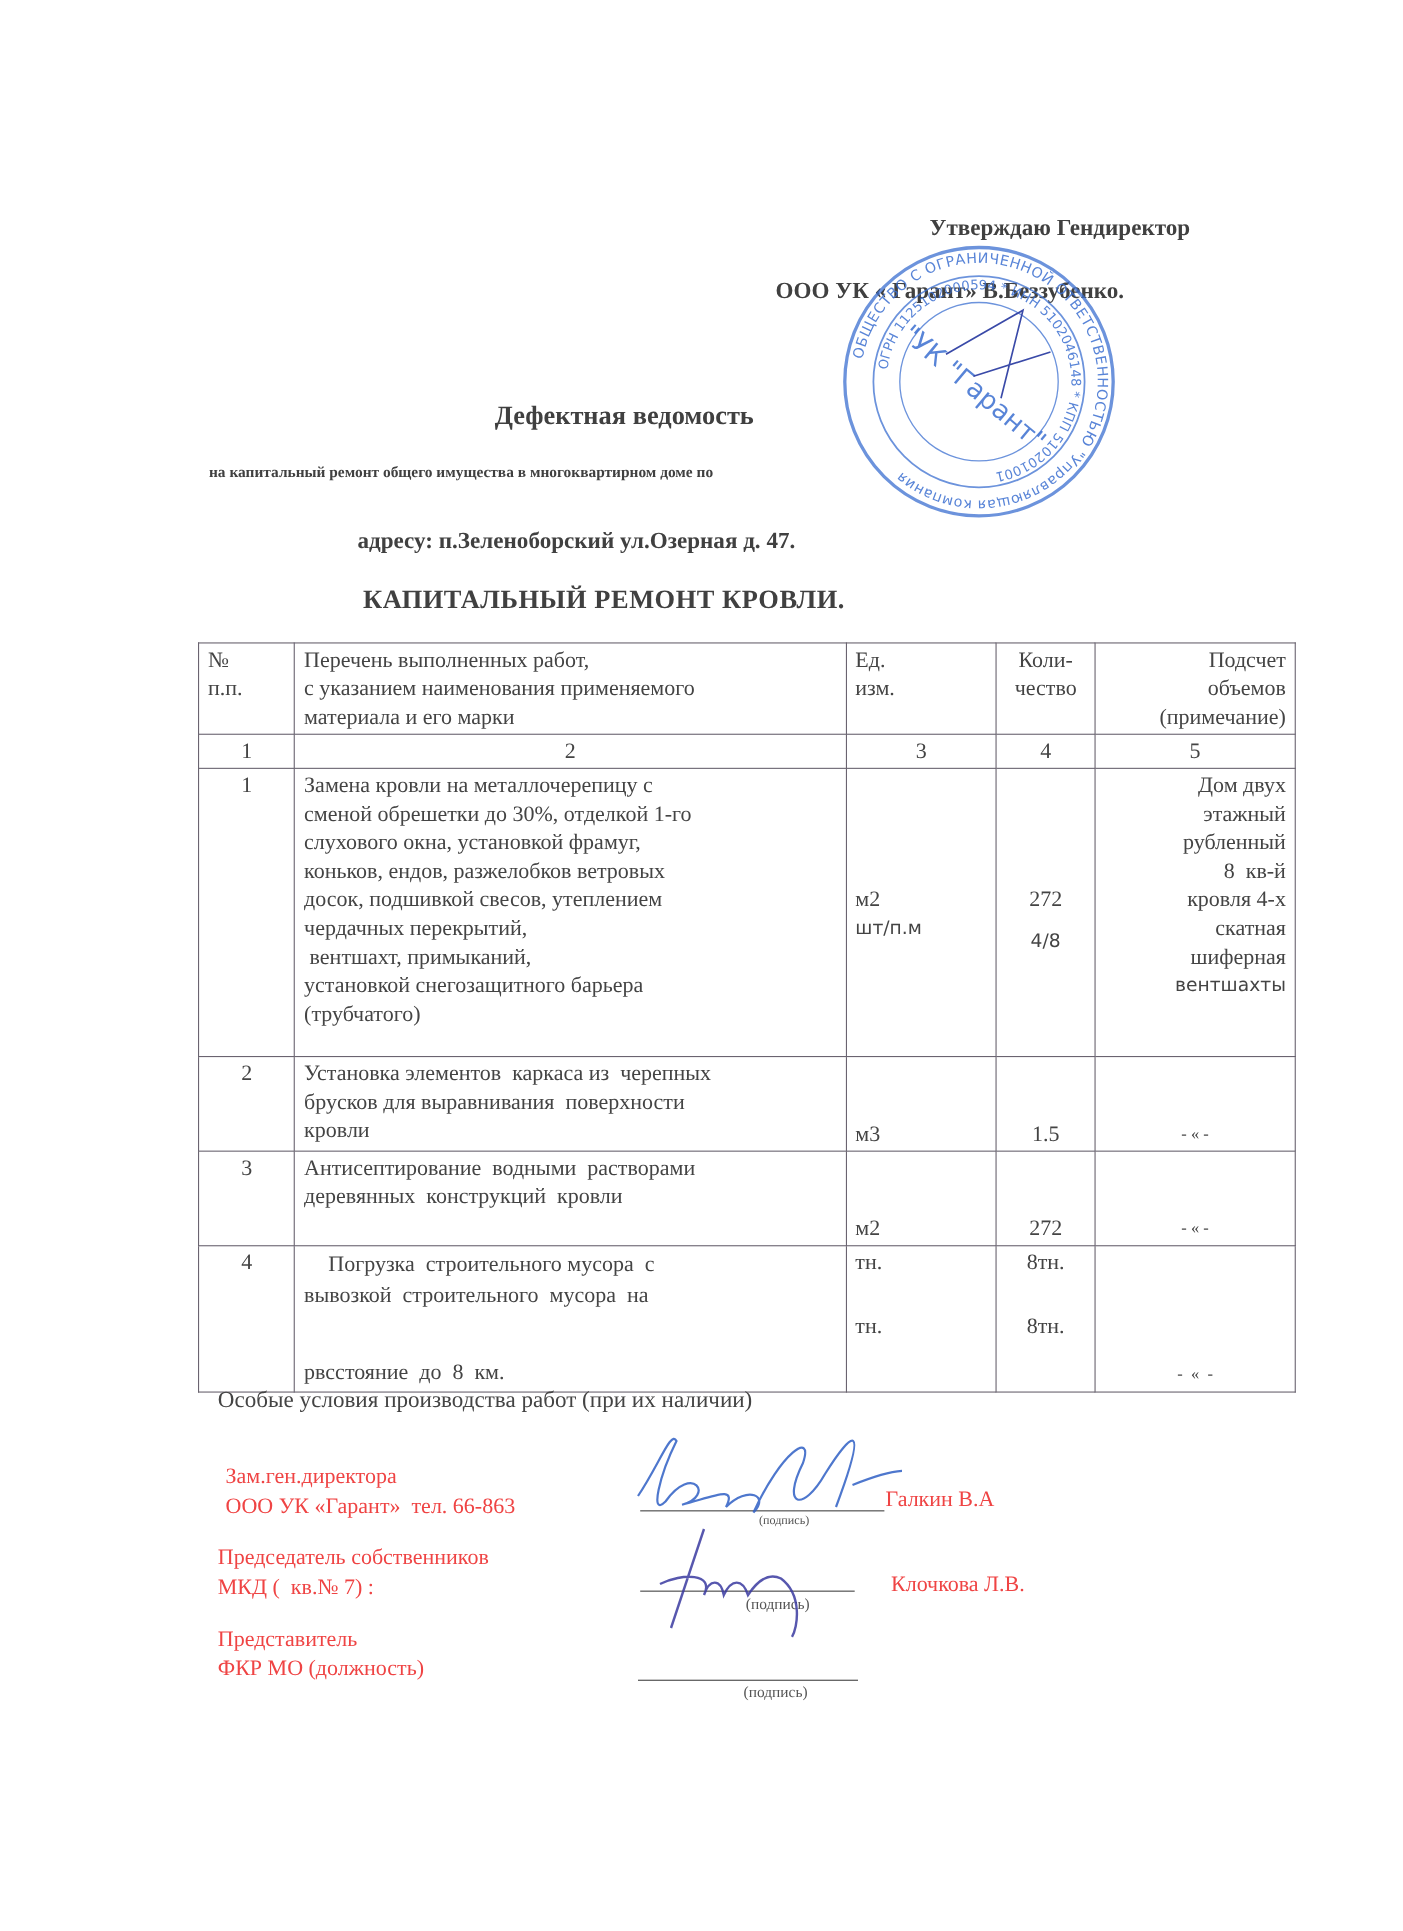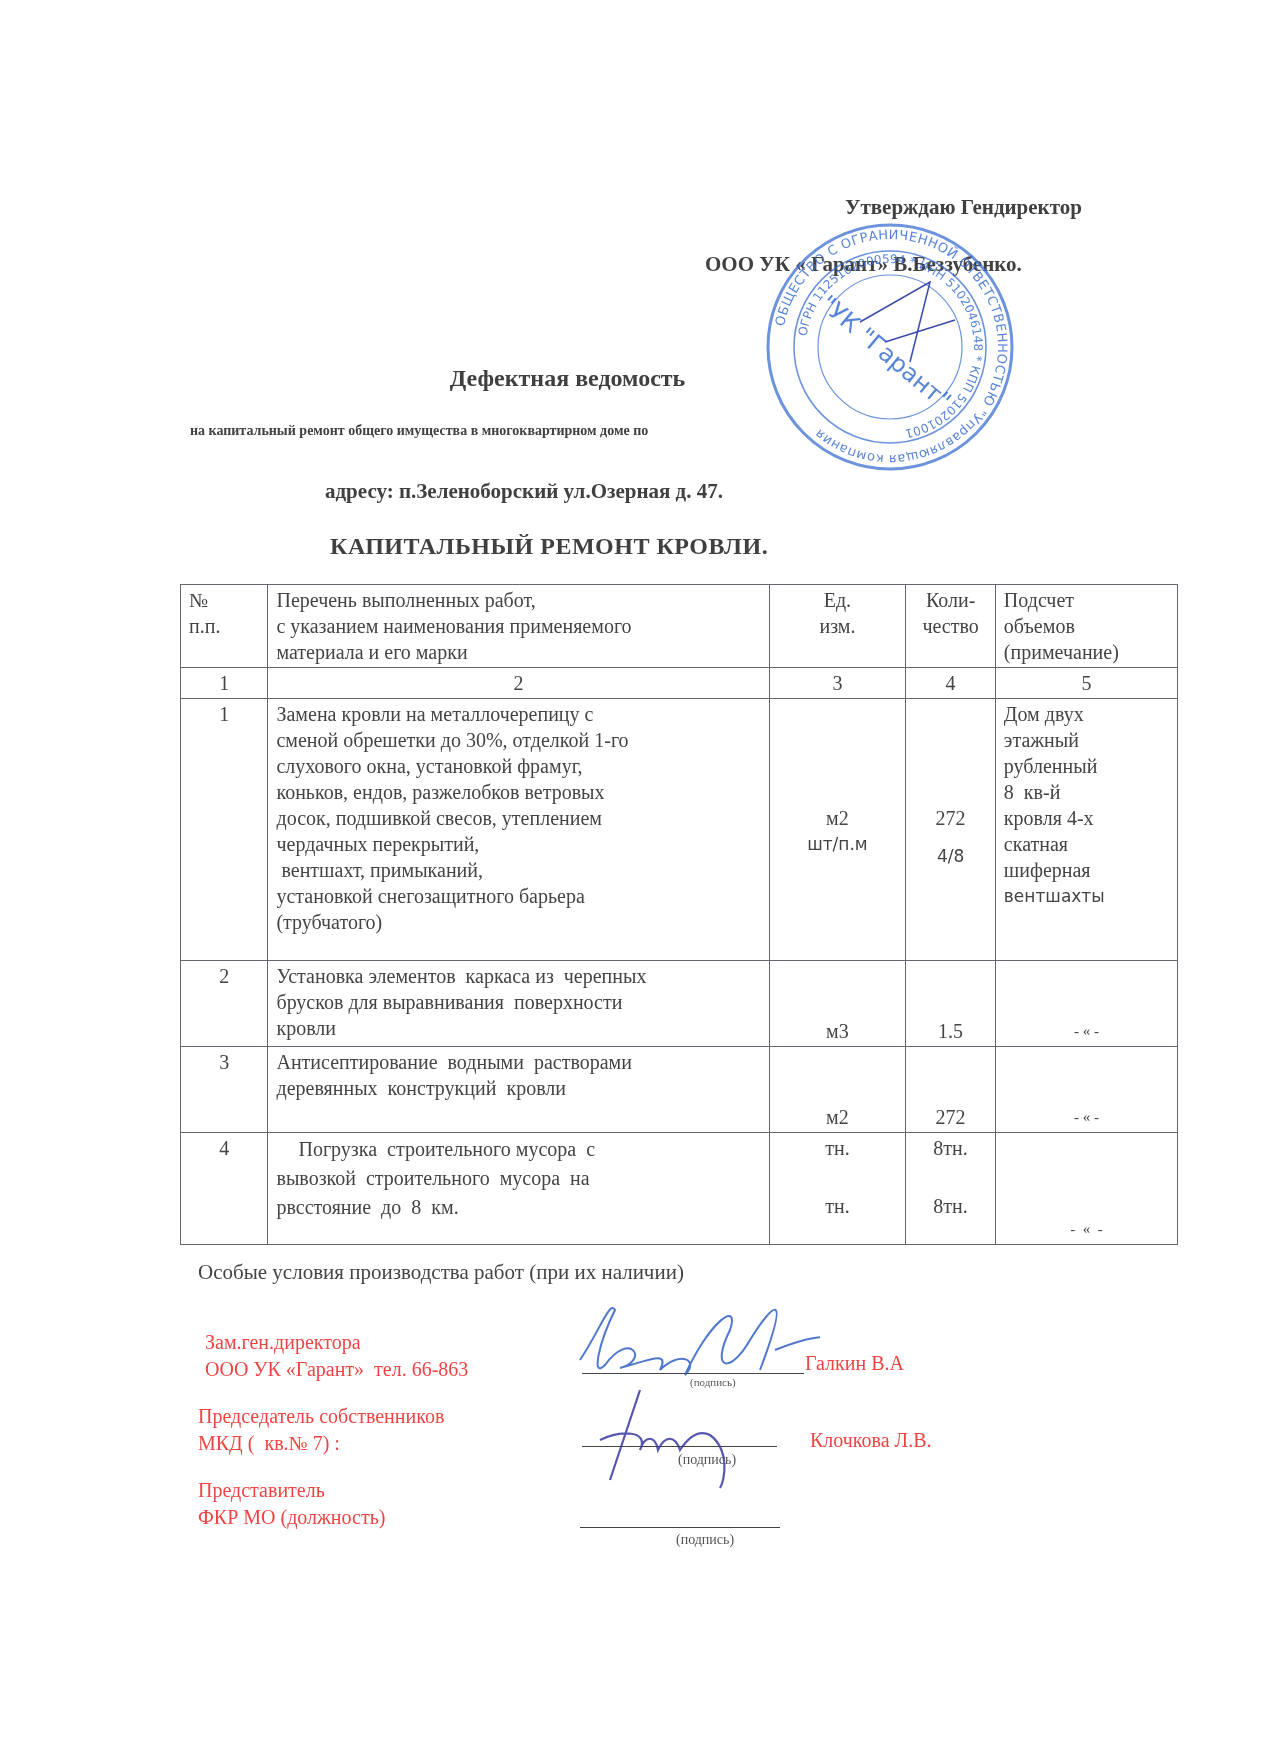--- a/index.html
+++ b/index.html
@@ -13,23 +13,23 @@
     .subtitle { left: 190px; top: 423px; font-size: 14px; }
     .address { left: 325px; top: 479px; font-size: 21px; }
     .section { left: 330px; top: 533px; font-size: 24px; letter-spacing: 0.5px; }
 
     table.defects { position: absolute; left: 180px; top: 584px; width: 998px;
       border-collapse: collapse; font-size: 20px; color: #444; }
     table.defects td, table.defects th { border: 1.6px solid #6a6470; padding: 2px 8px;
       font-weight: normal; vertical-align: top; line-height: 26px; }
     .c1 { width: 68px; text-align: center; }
     .c2 { width: 470px; text-align: left; }
-    .c3 { width: 116px; text-align: center; }
+    .c3 { width: 116px; text-align: left; }
     .c4 { width: 70px; text-align: center; }
-    .c5 { width: 160px; text-align: left; }
+    .c5 { width: 160px; text-align: right; }
     th.c1 { text-align: left; }
     .numrow td { text-align: center; line-height: 26px; padding: 0 8px; }
     .center { text-align: center !important; }
     .sans { font-family: "DejaVu Sans", "Liberation Sans", sans-serif; font-size: 17px; }
     .bottom { vertical-align: bottom !important; }
     .sp { display: block; }
 
     .cond { left: 198px; top: 1260px; font-size: 21px; color: #444; }
     .sig-label { font-size: 20px; color: #ef4444; line-height: 27px; }
     .line { border-top: 1.4px solid #444; height: 0; }
@@ -162,21 +162,21 @@
       <td class="c3 bottom">м2</td>
       <td class="c4 bottom">272</td>
       <td class="c5 bottom center" style="font-size:15px;">- « -</td>
     </tr>
 
     <tr style="height:112px; font-family:'Liberation Sans Narrow','Liberation Serif',serif;">
       <td class="c1">4</td>
       <td class="c2" style="line-height:29px;">
         <span class="sp" style="white-space:pre;margin-left:22px;">Погрузка  строительного мусора  с</span>
         <span class="sp" style="white-space:pre;">вывозкой  строительного  мусора  на</span>
-        <span class="sp" style="white-space:pre;">рвсстояние  до  8  км.</span>
+        <span class="sp" style="white-space:pre;margin-top:41px;">рвсстояние  до  8  км.</span>
       </td>
       <td class="c3">
         <span class="sp">тн.</span>
         <span class="sp" style="margin-top:32px;">тн.</span>
       </td>
       <td class="c4">
         <span class="sp">8тн.</span>
         <span class="sp" style="margin-top:32px;">8тн.</span>
       </td>
       <td class="c5 bottom center" style="font-size:15px; white-space:pre;">-  «  -</td>

